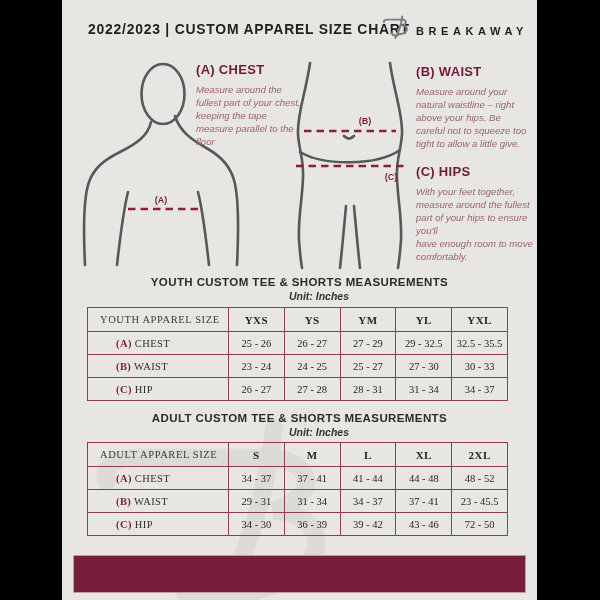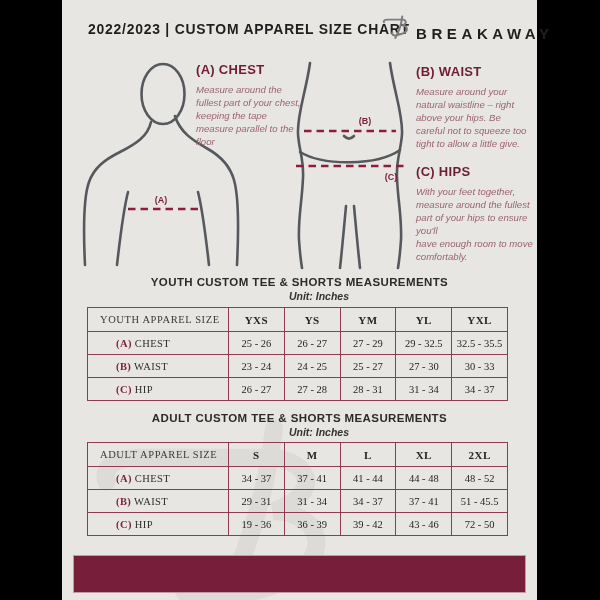--- a/index.html
+++ b/index.html
@@ -4,21 +4,21 @@
 <style>
   html,body{margin:0;padding:0;background:#000;}
   body{width:600px;height:600px;position:relative;overflow:hidden;
        font-family:"Liberation Sans",sans-serif;-webkit-font-smoothing:antialiased;}
   .page{position:absolute;left:62px;top:0;width:475px;height:600px;background:#e7e6e3;}
 
   
   .hdr-title{position:absolute;left:26px;top:21px;font-size:14.5px;font-weight:bold;
              color:#1f1f1f;letter-spacing:.8px;transform:scaleX(.96);transform-origin:left;}
   .logo-sm{position:absolute;left:319px;top:14px;width:28px;height:27px;}
-  .brand{position:absolute;left:354px;top:25px;font-size:15px;font-weight:bold;
+  .brand{position:absolute;left:354px;top:25px;font-size:11px;font-weight:bold;
          color:#1f1f1f;letter-spacing:4.6px;}
 
   
   .ins-h{position:absolute;font-size:13px;font-weight:bold;color:#6f1c39;letter-spacing:.3px;}
   .ins-p{position:absolute;font-size:9.6px;font-style:italic;color:#9c6272;
          line-height:1.36;white-space:pre-line;}
   .figure{position:absolute;}
 
   
   .sec-title{position:absolute;left:0;width:475px;text-align:center;font-size:11.5px;
@@ -184,25 +184,25 @@
       <td>41 - 44</td>
       <td>44 - 48</td>
       <td>48 - 52</td>
     </tr>
     <tr>
       <td class="row-lbl"><span class="key">(B)</span> <span class="rlbl">WAIST</span></td>
       <td>29 - 31</td>
       <td>31 - 34</td>
       <td>34 - 37</td>
       <td>37 - 41</td>
-      <td>51 - 45.5</td>
+      <td>23 - 45.5</td>
     </tr>
     <tr>
       <td class="row-lbl"><span class="key">(C)</span> <span class="rlbl">HIP</span></td>
-      <td>19 - 36</td>
+      <td>34 - 30</td>
       <td>36 - 39</td>
       <td>39 - 42</td>
       <td>43 - 46</td>
       <td>72 - 50</td>
     </tr>
   </tbody>
     </table>
 
   <div class="footer"></div>
 </div>

